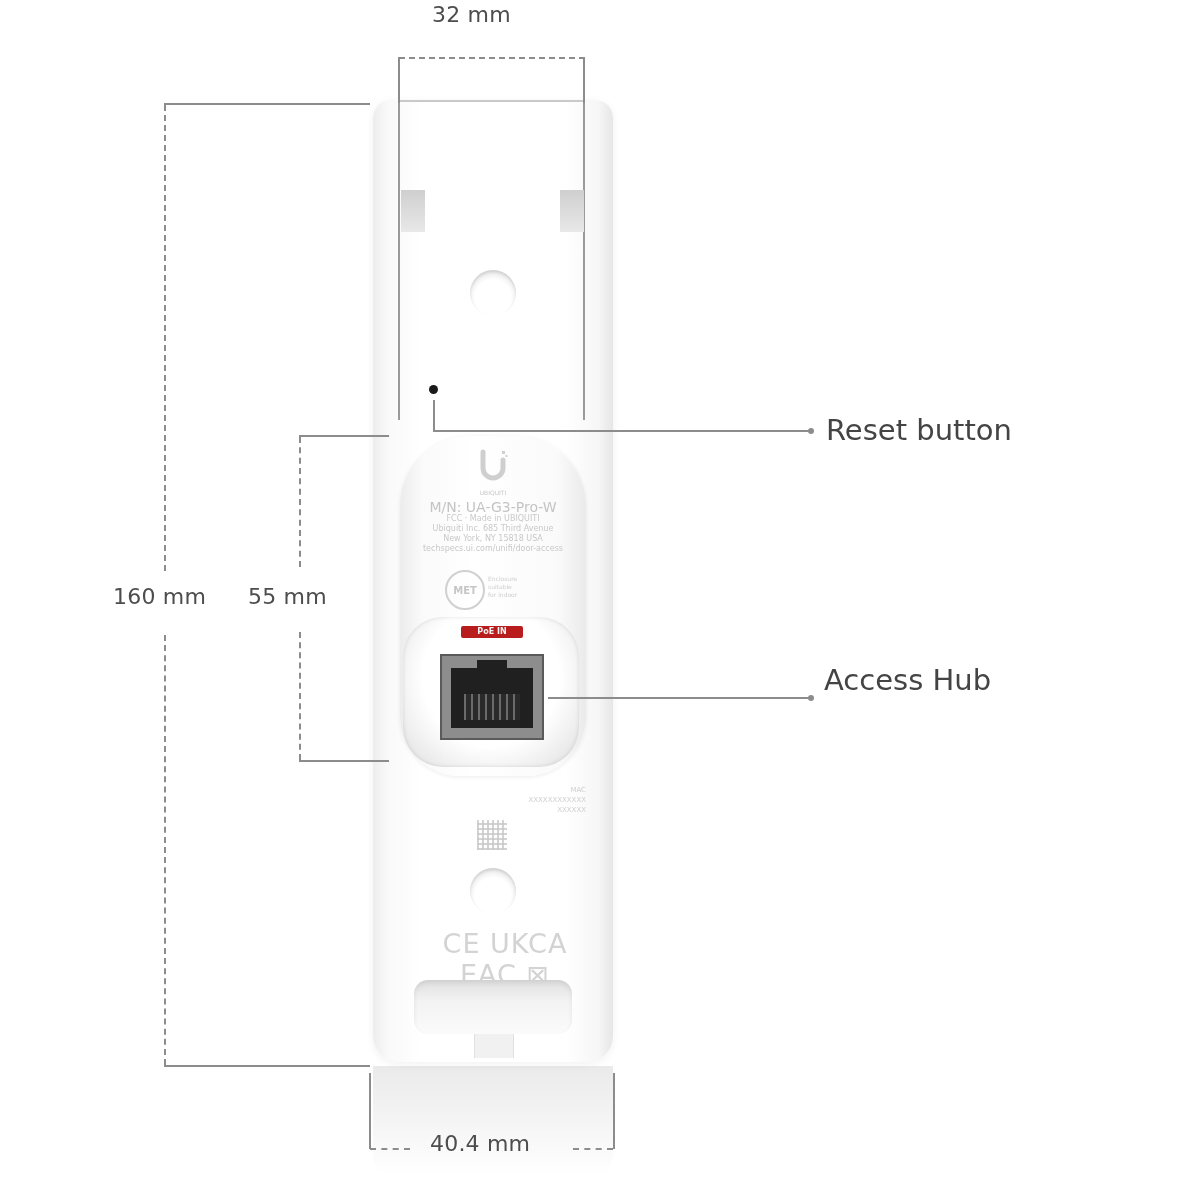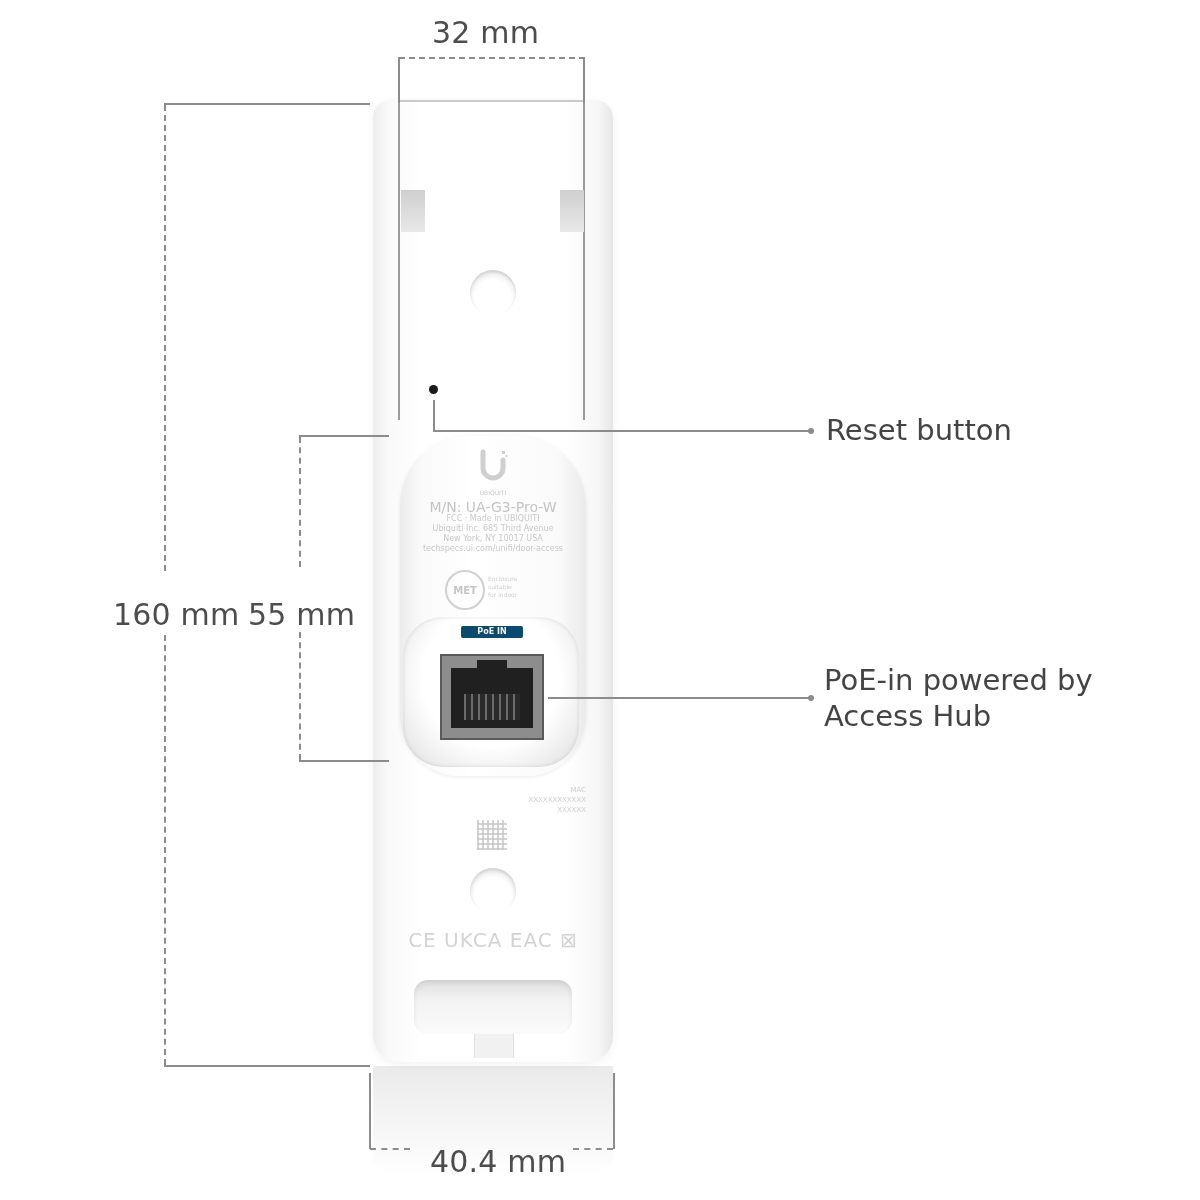--- a/index.html
+++ b/index.html
@@ -3,21 +3,21 @@
   <meta charset="utf-8">
   <style>
     html, body { margin: 0; padding: 0; }
     body {
       width: 1200px; height: 1200px; position: relative; overflow: hidden;
       background: #ffffff;
       font-family: "DejaVu Sans", sans-serif;
       color: #4a4a4a;
     }
     .abs { position: absolute; }
-    .dim-label { font-size: 30px; color: #4d4d4d; letter-spacing: 0.2px; white-space: nowrap; margin-top: 13px; }
+    .dim-label { font-size: 22px; color: #4d4d4d; letter-spacing: 0.2px; white-space: nowrap; }
     .callout-label { font-size: 29px; color: #444; line-height: 36px; }
 
     
     .solid-h { height: 2px; background: #8c8c8c; }
     .solid-v { width: 2px; background: #8c8c8c; }
     .dash-v { width: 0; border-left: 2px dashed #8c8c8c; }
     .dash-h { height: 0; border-top: 2px dashed #8c8c8c; }
 
     
     .device {
@@ -65,21 +65,21 @@
     }
     .met-side { left: 488px; top: 575px; font-size: 6px; color: #cfcfcf; line-height: 8px; }
 
     .port-bezel {
       left: 403px; top: 617px; width: 176px; height: 150px;
       background: radial-gradient(ellipse at 50% 40%, #ffffff 55%, #e9e9e9 85%, #d8d8d8 100%);
       border-radius: 40px;
       box-shadow: inset 0 0 4px rgba(0,0,0,0.12);
     }
     .poe-tag {
-      left: 461px; top: 626px; width: 62px; height: 12px; background: #0c4a6e; border-radius: 2px;
+      left: 461px; top: 626px; width: 62px; height: 12px; background: #b91c1c; border-radius: 2px;
       color: #f2f2f2; font-size: 8px; text-align: center; line-height: 12px; font-weight: bold;
     }
     .rj45 {
       left: 440px; top: 654px; width: 104px; height: 86px;
       background: #8d8d8d; border: 2px solid #5a5a5a; box-sizing: border-box;
     }
     .rj45-inner {
       left: 451px; top: 668px; width: 82px; height: 60px; background: #202020;
     }
     .rj45-latch { left: 477px; top: 660px; width: 30px; height: 10px; background: #202020; }
@@ -88,21 +88,21 @@
       background: repeating-linear-gradient(90deg, #6b6b6b 0 2px, #2a2a2a 2px 7px);
     }
 
     .serial-text { left: 400px; width: 186px; text-align: right; color: #cfcfcf; font-size: 7px; line-height: 9px; }
     .qr {
       left: 477px; top: 820px; width: 30px; height: 30px;
       background:
         repeating-linear-gradient(0deg, rgba(200,200,200,0.8) 0 2px, transparent 2px 5px),
         repeating-linear-gradient(90deg, rgba(200,200,200,0.8) 0 2px, transparent 2px 5px);
     }
-    .cert-marks { left: 400px; top: 928px; width: 186px; text-align: center; color: #d3d3d3; font-size: 20px; letter-spacing: 1px; }
+    .cert-marks { left: 412px; top: 928px; width: 186px; text-align: center; color: #d3d3d3; font-size: 27px; letter-spacing: 1px; }
     .bottom-slot {
       left: 414px; top: 980px; width: 158px; height: 54px; border-radius: 14px;
       background: linear-gradient(180deg, #e0e0e0 0%, #f3f3f3 40%, #fbfbfb 100%);
       box-shadow: inset 0 3px 5px rgba(0,0,0,0.08);
     }
     .bottom-tab { left: 474px; top: 1034px; width: 38px; height: 24px; background: #f1f1f1; border-left: 1px solid #e0e0e0; border-right: 1px solid #e0e0e0; }
 
     .callout-dot { width: 6px; height: 6px; border-radius: 50%; background: #8c8c8c; }
   </style>
 </head>
@@ -121,21 +121,21 @@
 <div class="abs panel"></div>
 <svg class="abs logo" viewBox="0 0 30 38">
   <path d="M5 4 V20 a10 10 0 0 0 20 0 V12" fill="none" stroke="#cfcfcf" stroke-width="5" stroke-linecap="round"></path>
   <rect x="24" y="3" width="3" height="3" fill="#cfcfcf"></rect>
   <rect x="27.5" y="7" width="2" height="2" fill="#cfcfcf"></rect>
 </svg>
 <div class="abs label-text" style="top:488px; font-size:6px;">UBIQUITI</div>
 <div class="abs label-text label-mn" style="top:502px;">M/N: UA-G3-Pro-W</div>
 <div class="abs label-text" style="top:514px;">FCC · Made in UBIQUITI</div>
 <div class="abs label-text" style="top:524px;">Ubiquiti Inc. 685 Third Avenue</div>
-<div class="abs label-text" style="top:534px;">New York, NY 10017 USA</div>
+<div class="abs label-text" style="top:534px;">New York, NY 15818 USA</div>
 <div class="abs label-text" style="top:544px;">techspecs.ui.com/unifi/door-access</div>
 <div class="abs met">MET</div>
 <div class="abs met-side">
   <div>Enclosure</div>
   <div>suitable</div>
   <div>for indoor</div>
 </div>
 
 <div class="abs port-bezel"></div>
 <div class="abs poe-tag">PoE IN</div>
@@ -177,15 +177,14 @@
 <div class="abs dash-h" style="left:573px; top:1148px; width:40px;"></div>
 
 <div class="abs solid-v" style="left:433px; top:400px; height:32px;"></div>
 <div class="abs solid-h" style="left:433px; top:430px; width:378px;"></div>
 <div class="abs callout-dot" style="left:808px; top:428px;"></div>
 <div class="abs callout-label" style="left:826px; top:412px;">Reset button</div>
 
 <div class="abs solid-h" style="left:548px; top:697px; width:263px;"></div>
 <div class="abs callout-dot" style="left:808px; top:695px;"></div>
 <div class="abs callout-label" style="left:824px; top:662px;">
-  <div>PoE-in powered by</div>
   <div>Access Hub</div>
 </div>
 
 </body></html>

